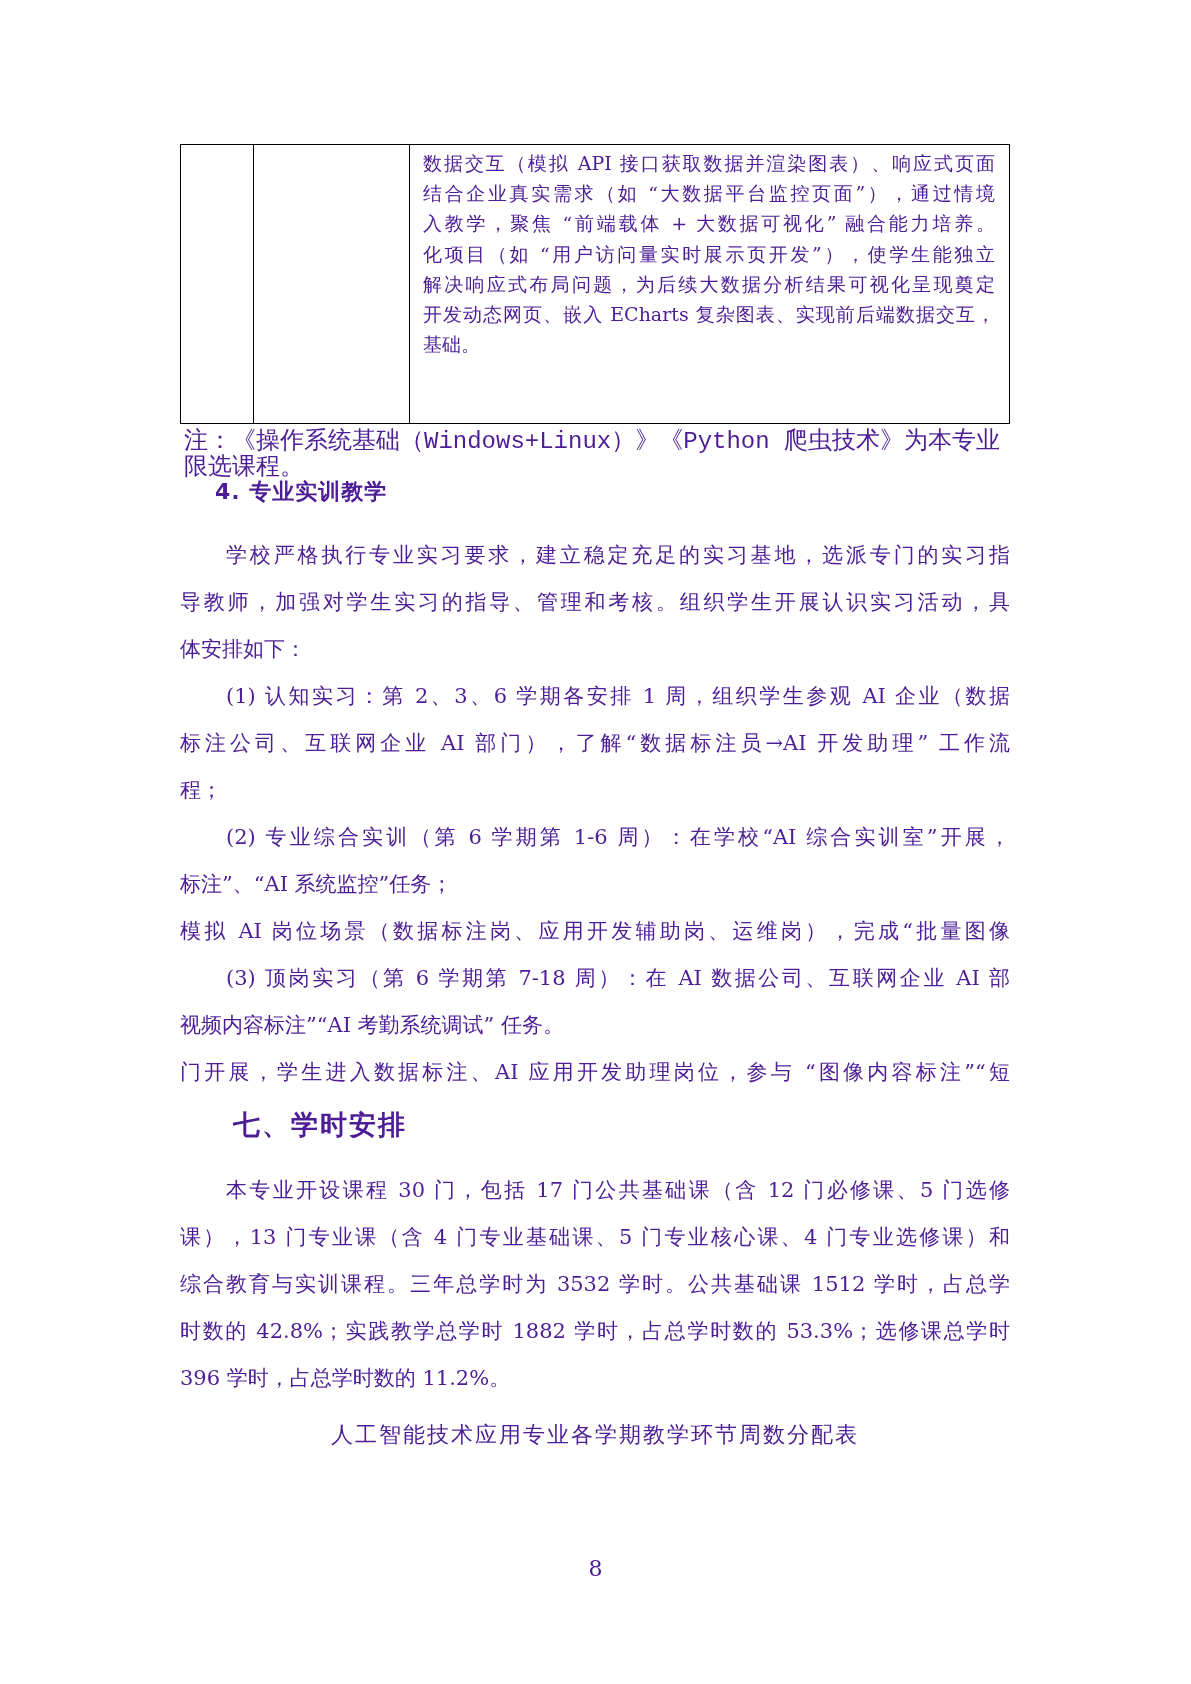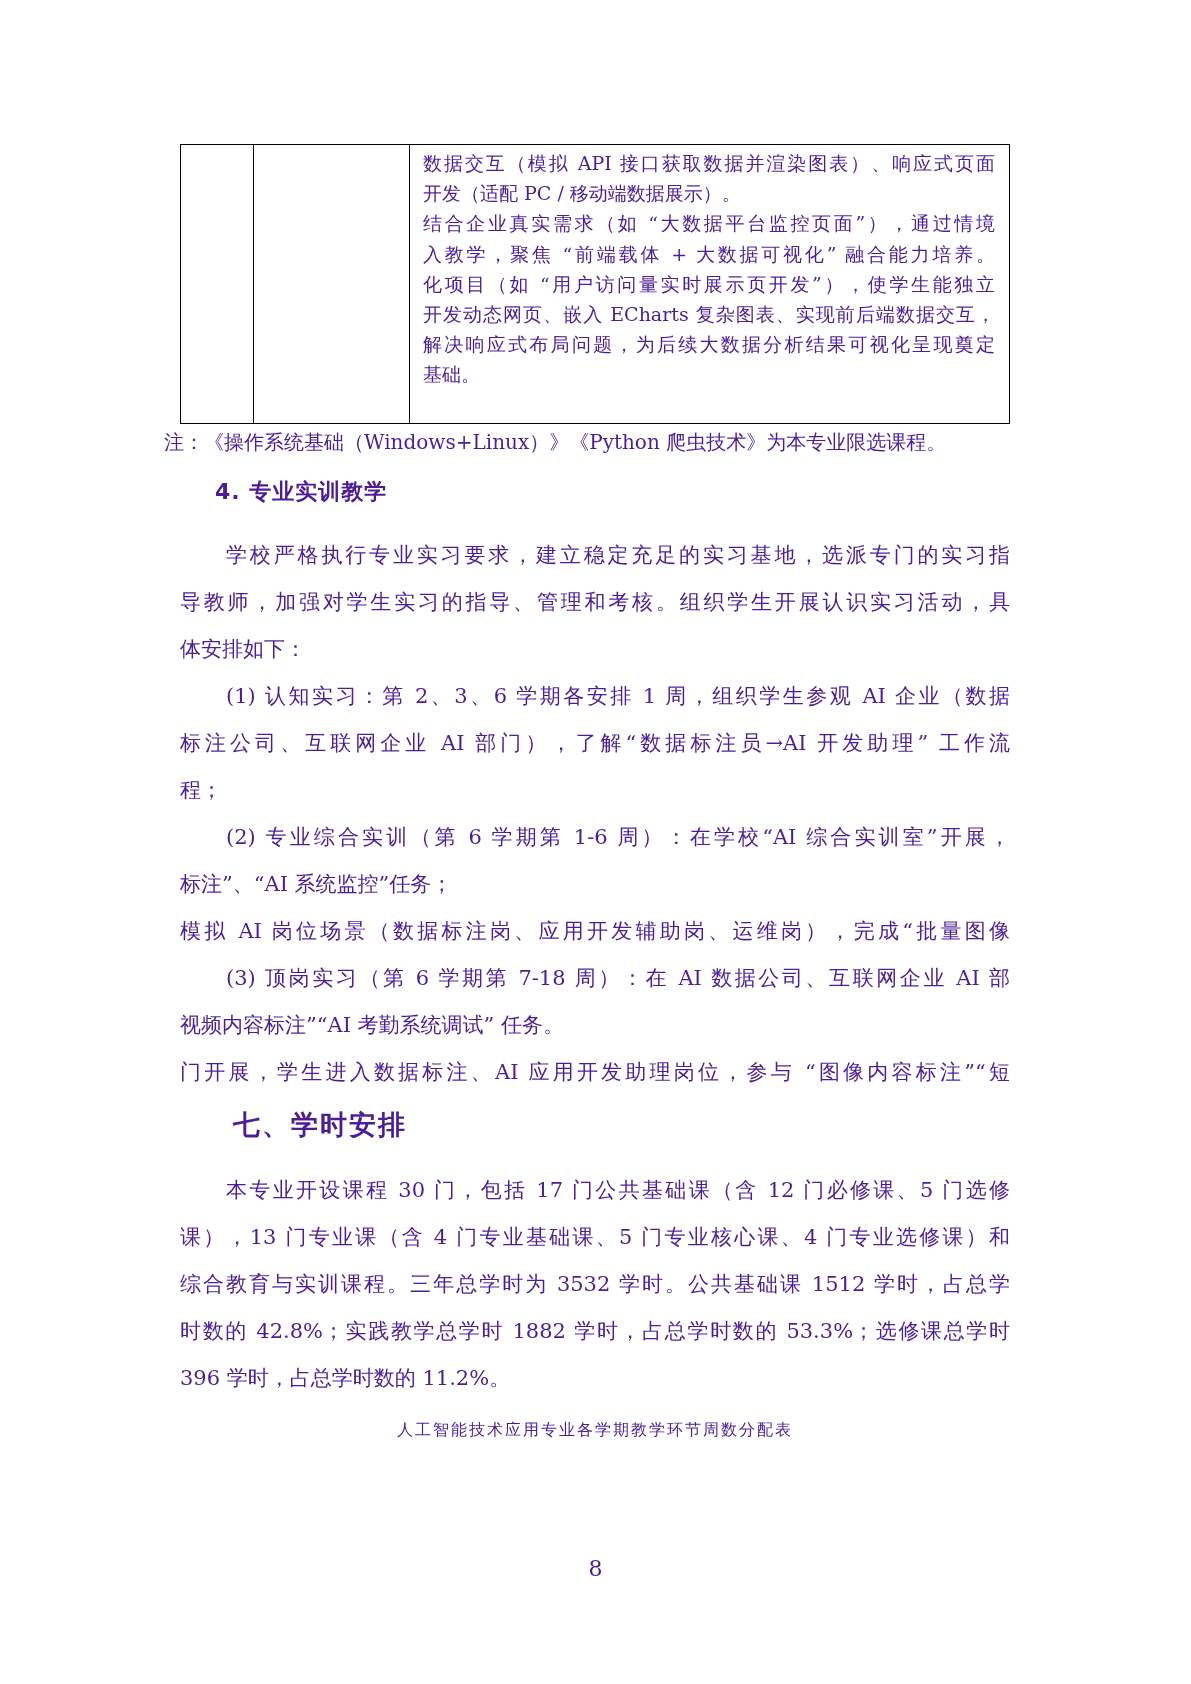--- a/index.html
+++ b/index.html
@@ -22,22 +22,22 @@
   }
   .tcol { box-sizing:border-box; height:100%; }
   .tcol1 { width:73px;  border-right:1.5px solid #000; }
   .tcol2 { width:156px; border-right:1.5px solid #000; }
   .tcol3 { flex:1; padding:3px 14px 0 13px; font-size:19px; }
   .tcol3 .tline { height:30.2px; line-height:30.2px; overflow:hidden; }
   
   .fill { text-align:justify; text-align-last:justify; }
   
   .note {
-    position:absolute; left:164px; top:429px; width:830px;
-    font-size:20px; line-height:26px;
+    position:absolute; left:184px; top:429px; width:830px;
+    font-size:24px; line-height:26px;font-family:Liberation Mono, monospace;
   }
   
   .h4 {
     position:absolute; left:215px; top:477px;
     font-size:22px; font-weight:bold; margin:0;
     font-family:"DejaVu Sans","Liberation Sans",sans-serif;
     letter-spacing:1px;
     text-align:center;
   }
   .h7 {
@@ -48,43 +48,42 @@
   }
   
   .body { position:absolute; left:180px; width:830px; font-size:21px; }
   .body .tline { height:47px; line-height:47px; overflow:hidden; }
   .sec4 { top:532px; }
   .sec7 { top:1167px; }
   .ind  { text-indent:46px; }
   
   .caption {
     position:absolute; left:180px; top:1420px; width:830px;
-    text-align:center; font-size:16px; letter-spacing:2px;
+    text-align:center; font-size:22px; letter-spacing:2px;
   }
   .pagenum {
     position:absolute; left:0; top:1556px; width:100%;
     text-align:center; font-size:22px;
   }
 </style>
 </head>
 <body>
 
 <div class="page">
 
   <div class="doc-table">
     <div class="tcol tcol1"></div>
     <div class="tcol tcol2"></div>
     <div class="tcol tcol3">
         <div class="tline fill">数据交互（模拟 API 接口获取数据并渲染图表）、响应式页面</div>
-        <div class="tline">开发（适配 PC / 移动端数据展示）。</div>
         <div class="tline fill">结合企业真实需求（如 “大数据平台监控页面”），通过情境</div>
         <div class="tline fill">入教学，聚焦 “前端载体 + 大数据可视化” 融合能力培养。</div>
         <div class="tline fill">化项目（如 “用户访问量实时展示页开发”），使学生能独立</div>
+        <div class="tline fill">解决响应式布局问题，为后续大数据分析结果可视化呈现奠定</div>
         <div class="tline fill">开发动态网页、嵌入 ECharts 复杂图表、实现前后端数据交互，</div>
-        <div class="tline fill">解决响应式布局问题，为后续大数据分析结果可视化呈现奠定</div>
         <div class="tline">基础。</div>
       </div>
   </div>
 
   <div class="note">注：《操作系统基础（Windows+Linux）》《Python 爬虫技术》为本专业限选课程。</div>
 
   <h3 class="h4">4. 专业实训教学</h3>
 
   <div class="body sec4">
       <div class="tline fill ind">学校严格执行专业实习要求，建立稳定充足的实习基地，选派专门的实习指</div>

